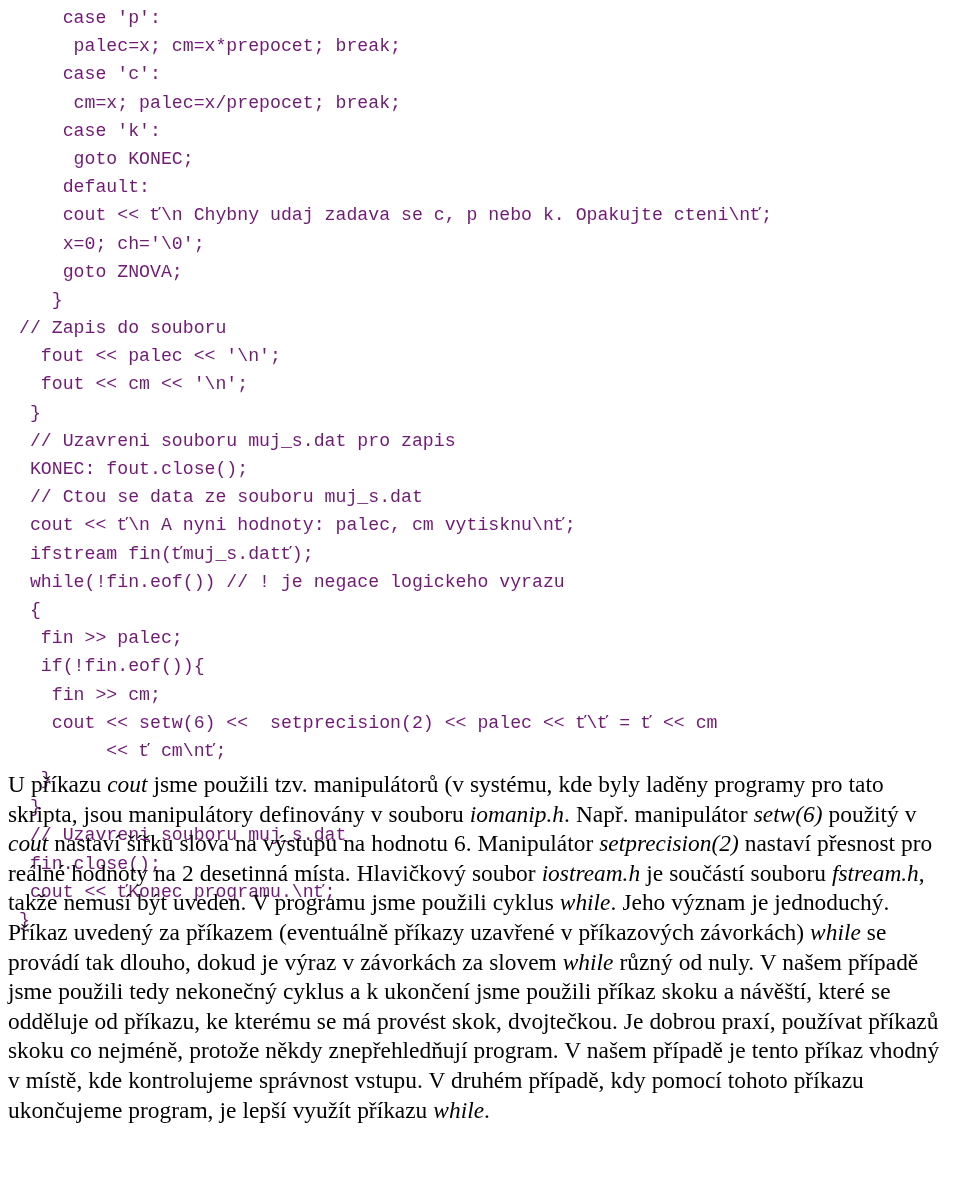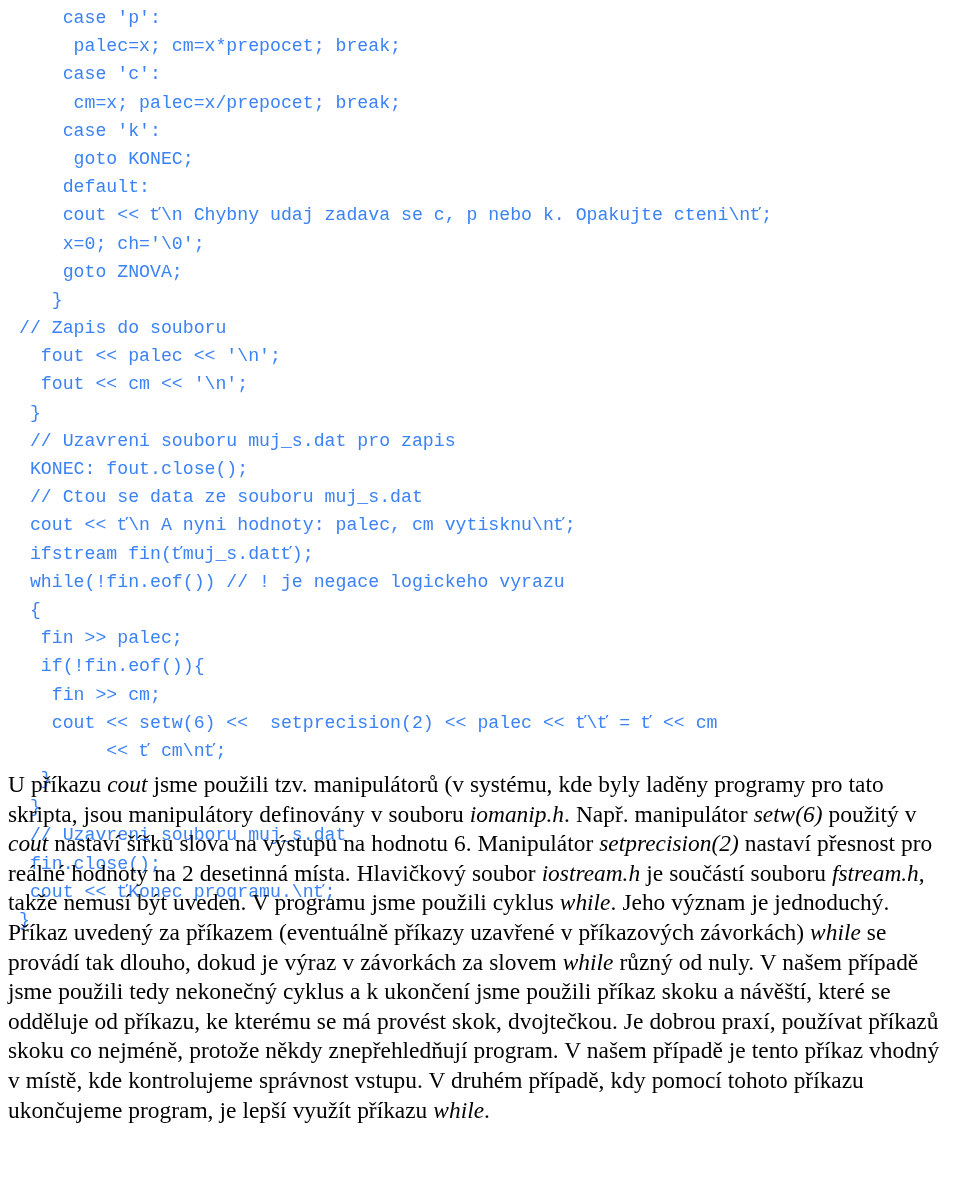--- a/index.html
+++ b/index.html
@@ -25,21 +25,21 @@
   
   #code-listing {
     position: absolute;
     left: 19px;
     top: 4px;
     width: 930px;
     font-family: "Liberation Mono", "DejaVu Sans Mono", monospace;
     font-size: 18.2px;
     line-height: 28.2px;
     letter-spacing: 0px;
-    color: #3b82f6;
+    color: #701a75;
     white-space: pre;
   }
   #code-listing .code-line {
     white-space: pre;
     height: 28.2px;
     display: block;
   }
 
   
   #prose {

